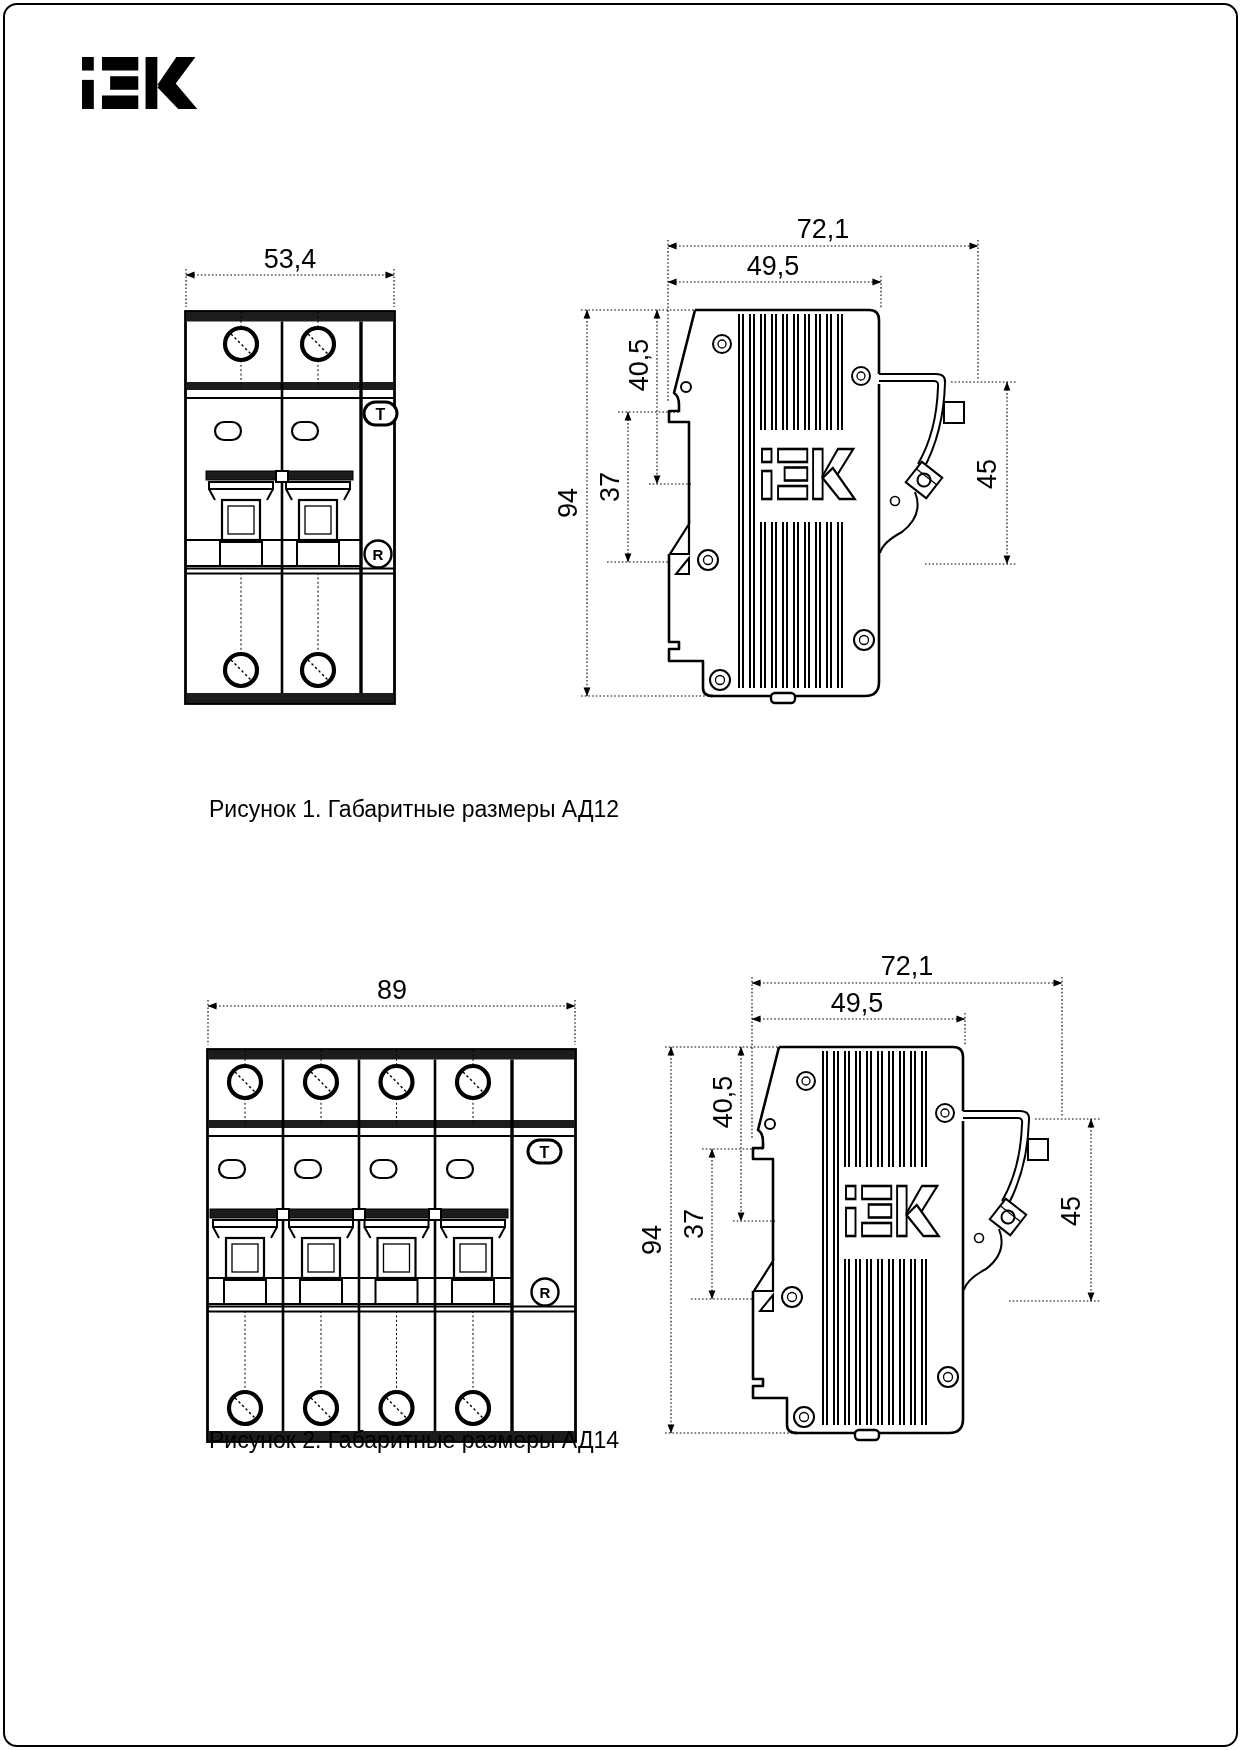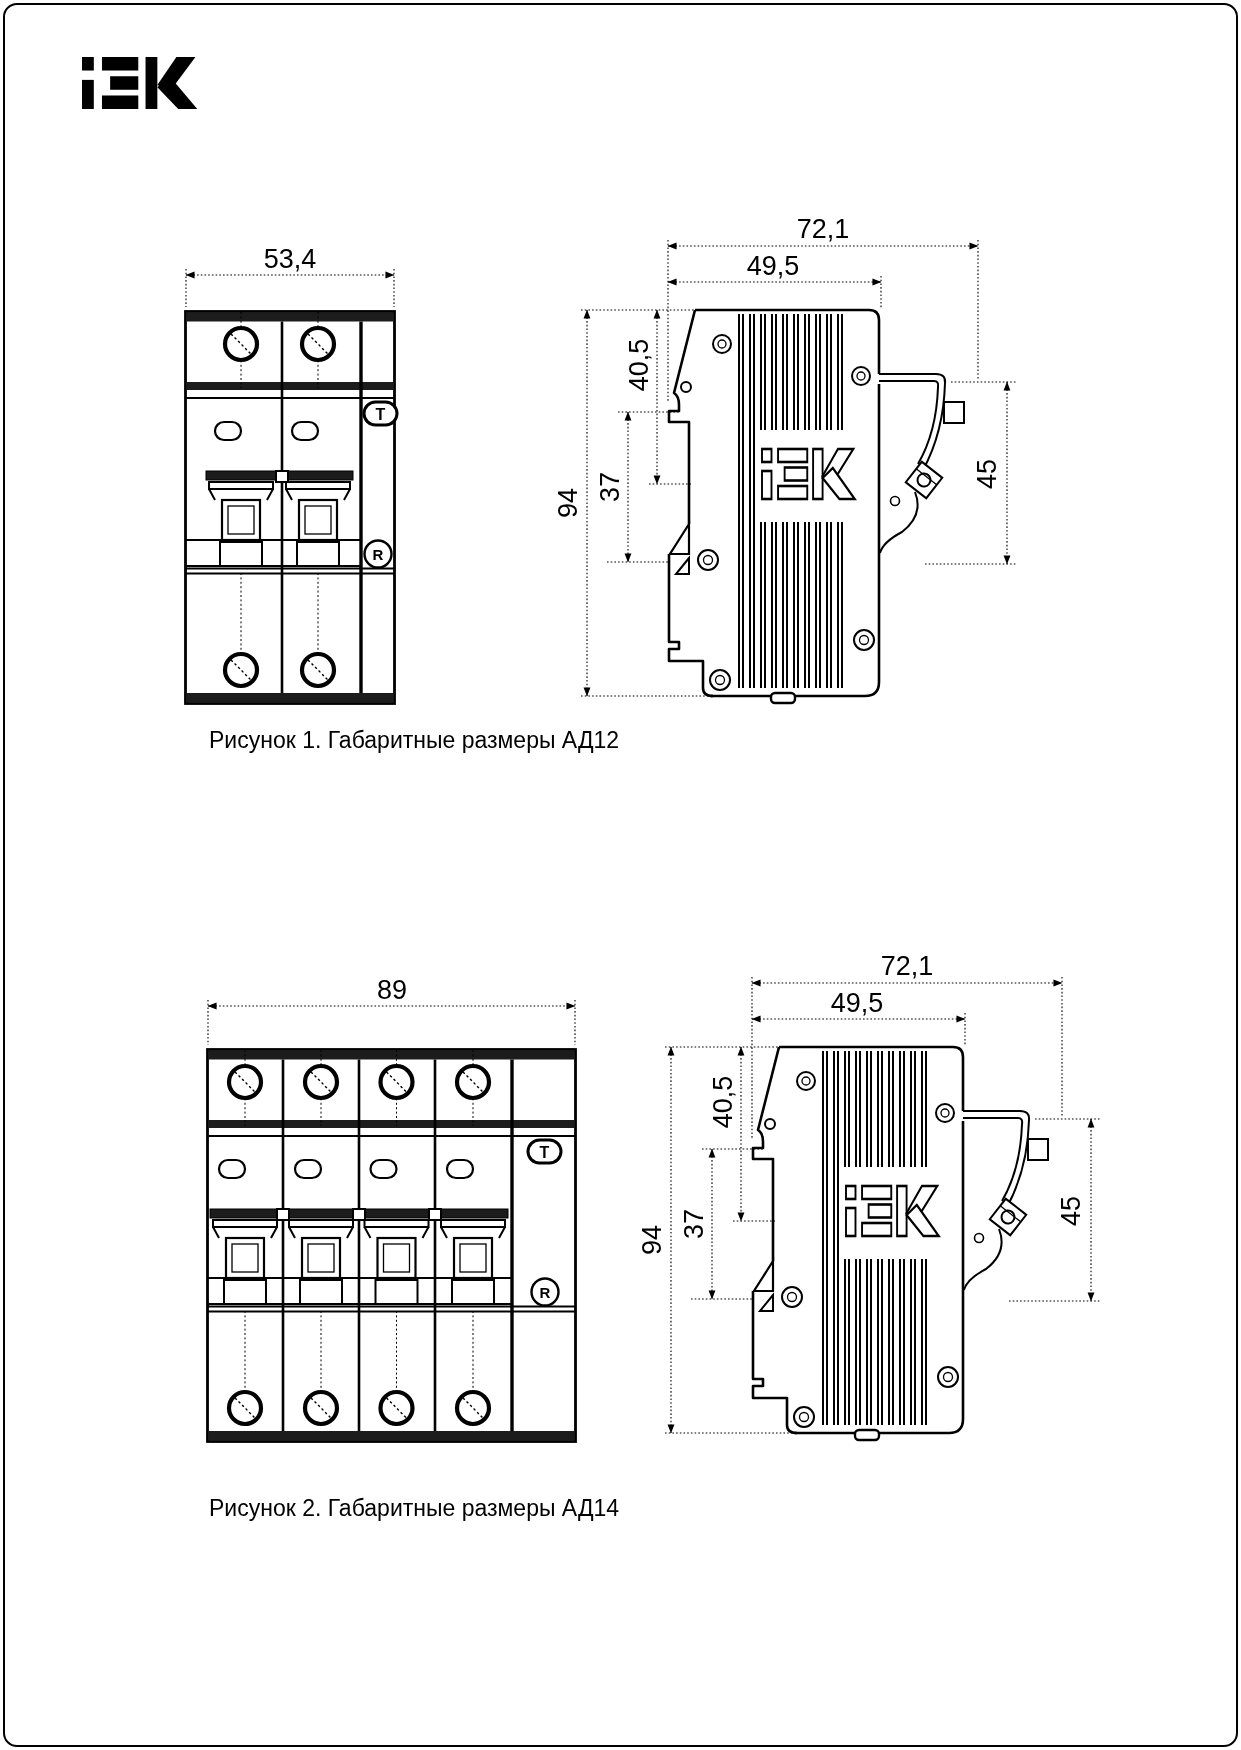--- a/index.html
+++ b/index.html
@@ -139,21 +139,21 @@
     <svg class="abs" style="left:543px;top:210px" width="490" height="565" viewBox="-30 -20 490 565">
       <use href="#sideview"></use>
       <text class="dt mid" x="250" y="8">72,1</text>
       <text class="dt mid" x="200" y="45">49,5</text>
       <text class="dt mid" transform="translate(4,273) rotate(-90)">94</text>
       <text class="dt mid" transform="translate(75,135) rotate(-90)">40,5</text>
       <text class="dt mid" transform="translate(46,257) rotate(-90)">37</text>
       <text class="dt mid" transform="translate(423,244) rotate(-90)">45</text>
     </svg>
 
-    <div class="caption" style="left:209px;top:727px">Рисунок 1. Габаритные размеры АД12</div>
+    <div class="caption" style="left:209px;top:796px">Рисунок 1. Габаритные размеры АД12</div>
   </section>
 
   <section>
     <svg class="abs" style="left:206px;top:958px" width="376" height="490" viewBox="0 -90 376 490">
       <path d="M2,-48 V-3 M369,-48 V-3" fill="none" stroke="#000" stroke-width="1.1" stroke-dasharray="1.6 2.1"></path>
       <line x1="2" y1="-42" x2="369" y2="-42" stroke="#000" stroke-width="1.1" stroke-dasharray="1.6 2.1" marker-start="url(#ah)" marker-end="url(#ah)"></line>
       <text class="dt mid" x="186" y="-49">89</text>
       <rect x="1.5" y="1.5" width="368" height="392" fill="#fff" stroke="#000" stroke-width="2.8"></rect>
       <rect x="2.5" y="2.5" width="366" height="9" fill="#1c1c1c"></rect>
       <rect x="2.5" y="72" width="366" height="8" fill="#1c1c1c"></rect>
@@ -178,15 +178,15 @@
     <svg class="abs" style="left:627px;top:947px" width="490" height="565" viewBox="-30 -20 490 565">
       <use href="#sideview"></use>
       <text class="dt mid" x="250" y="8">72,1</text>
       <text class="dt mid" x="200" y="45">49,5</text>
       <text class="dt mid" transform="translate(4,273) rotate(-90)">94</text>
       <text class="dt mid" transform="translate(75,135) rotate(-90)">40,5</text>
       <text class="dt mid" transform="translate(46,257) rotate(-90)">37</text>
       <text class="dt mid" transform="translate(423,244) rotate(-90)">45</text>
     </svg>
 
-    <div class="caption" style="left:209px;top:1495px">Рисунок 2. Габаритные размеры АД14</div>
+    <div class="caption" style="left:209px;top:1427px">Рисунок 2. Габаритные размеры АД14</div>
   </section>
 </div>
 
 </body></html>

